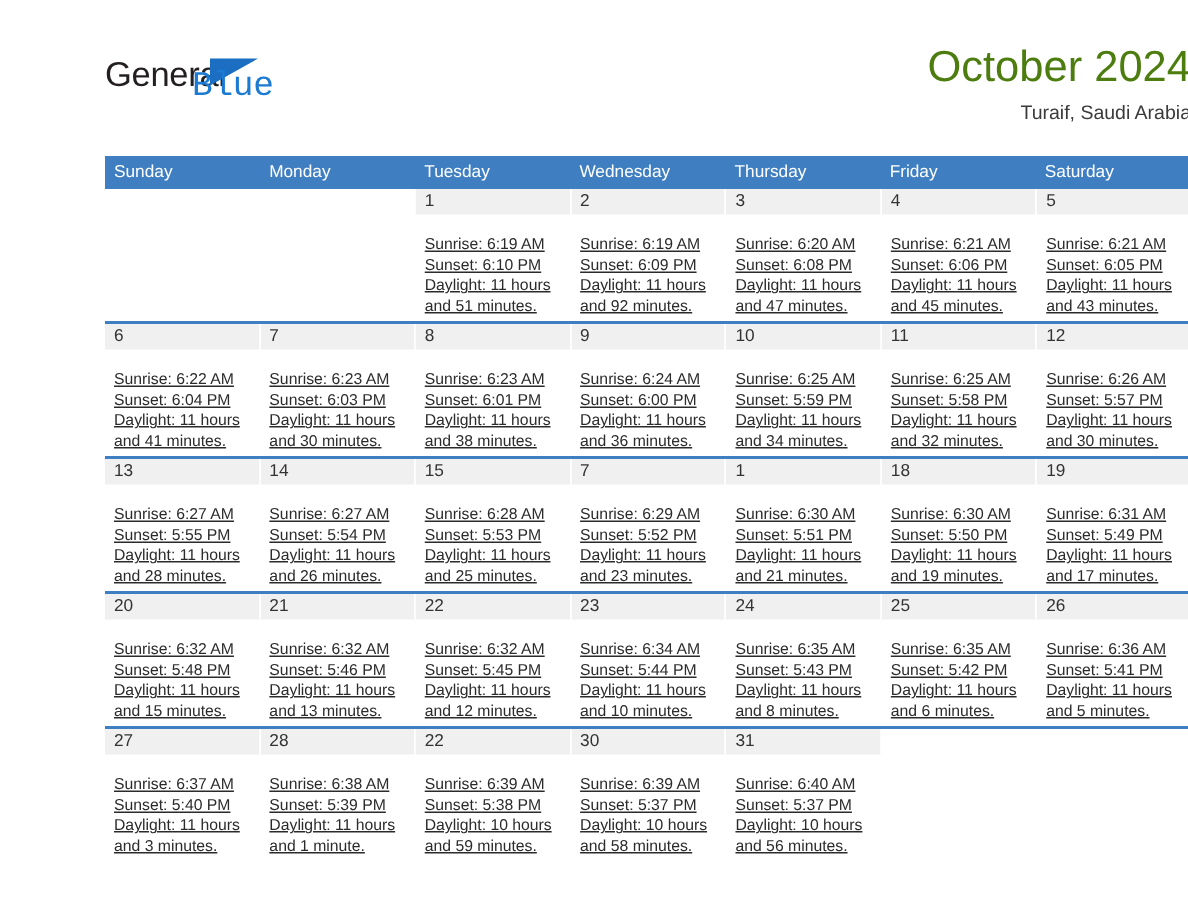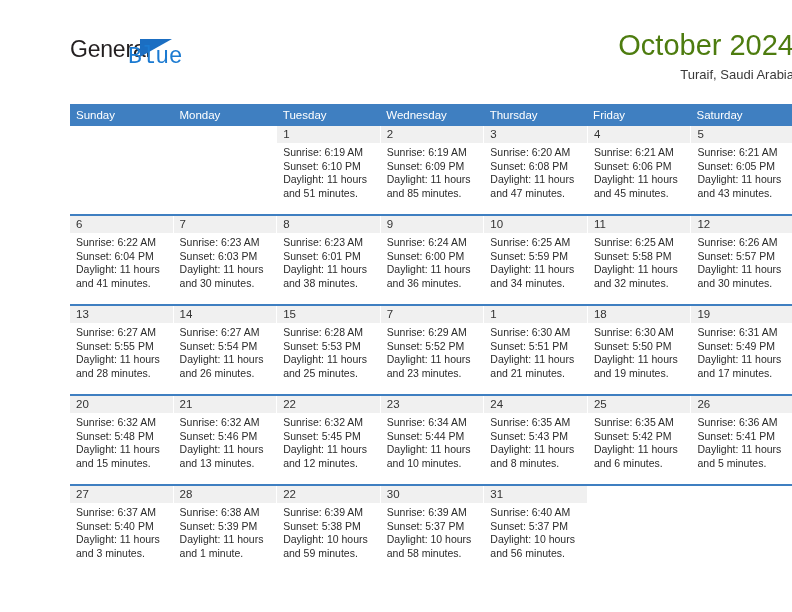--- a/index.html
+++ b/index.html
@@ -124,24 +124,25 @@
     background: #f0f0f0;
     height: 17px;
     font-size: 11.5px;
     line-height: 17px;
     padding-left: 6px;
     color: #333333;
     box-sizing: border-box;
   }
   .day.blank .day-num { background: transparent; }
   .day-info {
-    padding: 3px 6px 0 6px;
+    padding: 14px 6px 0 6px;
     font-size: 10.5px;
     line-height: 13.6px;
     color: #2b2b2b;
+    text-decoration: underline;
   }
   .day-info div { white-space: nowrap; }
 </style>
 </head>
 <body>
 
 <div class="page">
 
   <div class="header">
     <div class="logo">
@@ -181,21 +182,21 @@
               <div>Daylight: 11 hours</div>
               <div>and 51 minutes.</div>
             </div>
           </div>
           <div class="day">
             <div class="day-num">2</div>
             <div class="day-info">
               <div>Sunrise: 6:19 AM</div>
               <div>Sunset: 6:09 PM</div>
               <div>Daylight: 11 hours</div>
-              <div>and 85 minutes.</div>
+              <div>and 92 minutes.</div>
             </div>
           </div>
           <div class="day">
             <div class="day-num">3</div>
             <div class="day-info">
               <div>Sunrise: 6:20 AM</div>
               <div>Sunset: 6:08 PM</div>
               <div>Daylight: 11 hours</div>
               <div>and 47 minutes.</div>
             </div>

